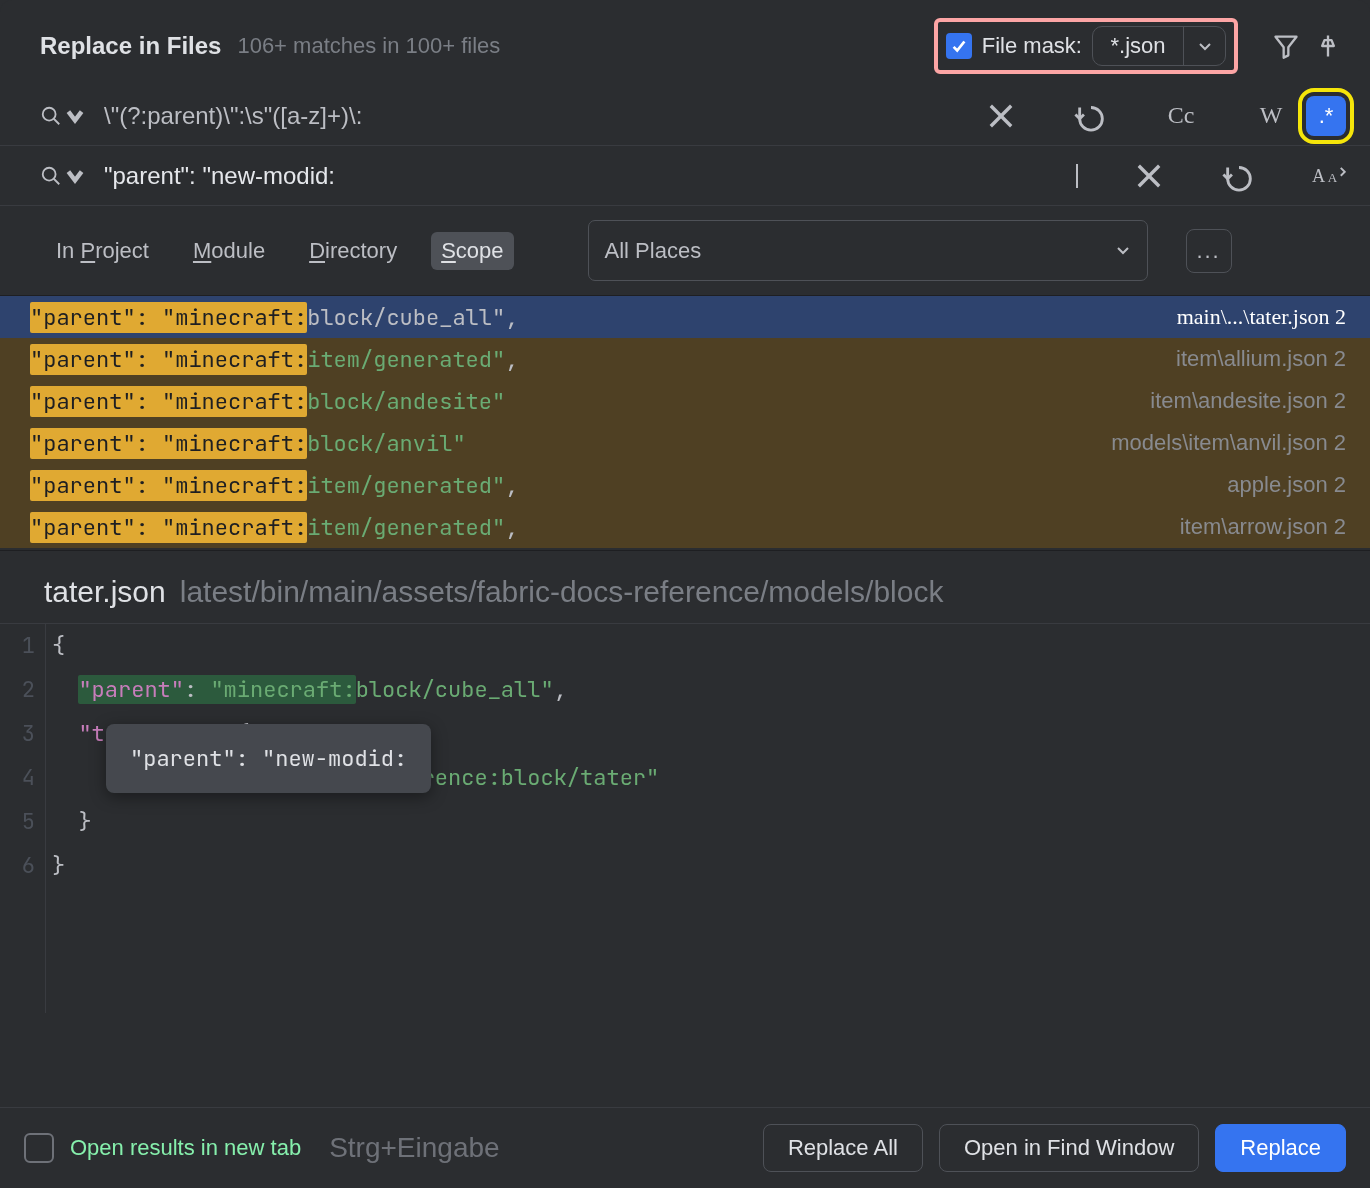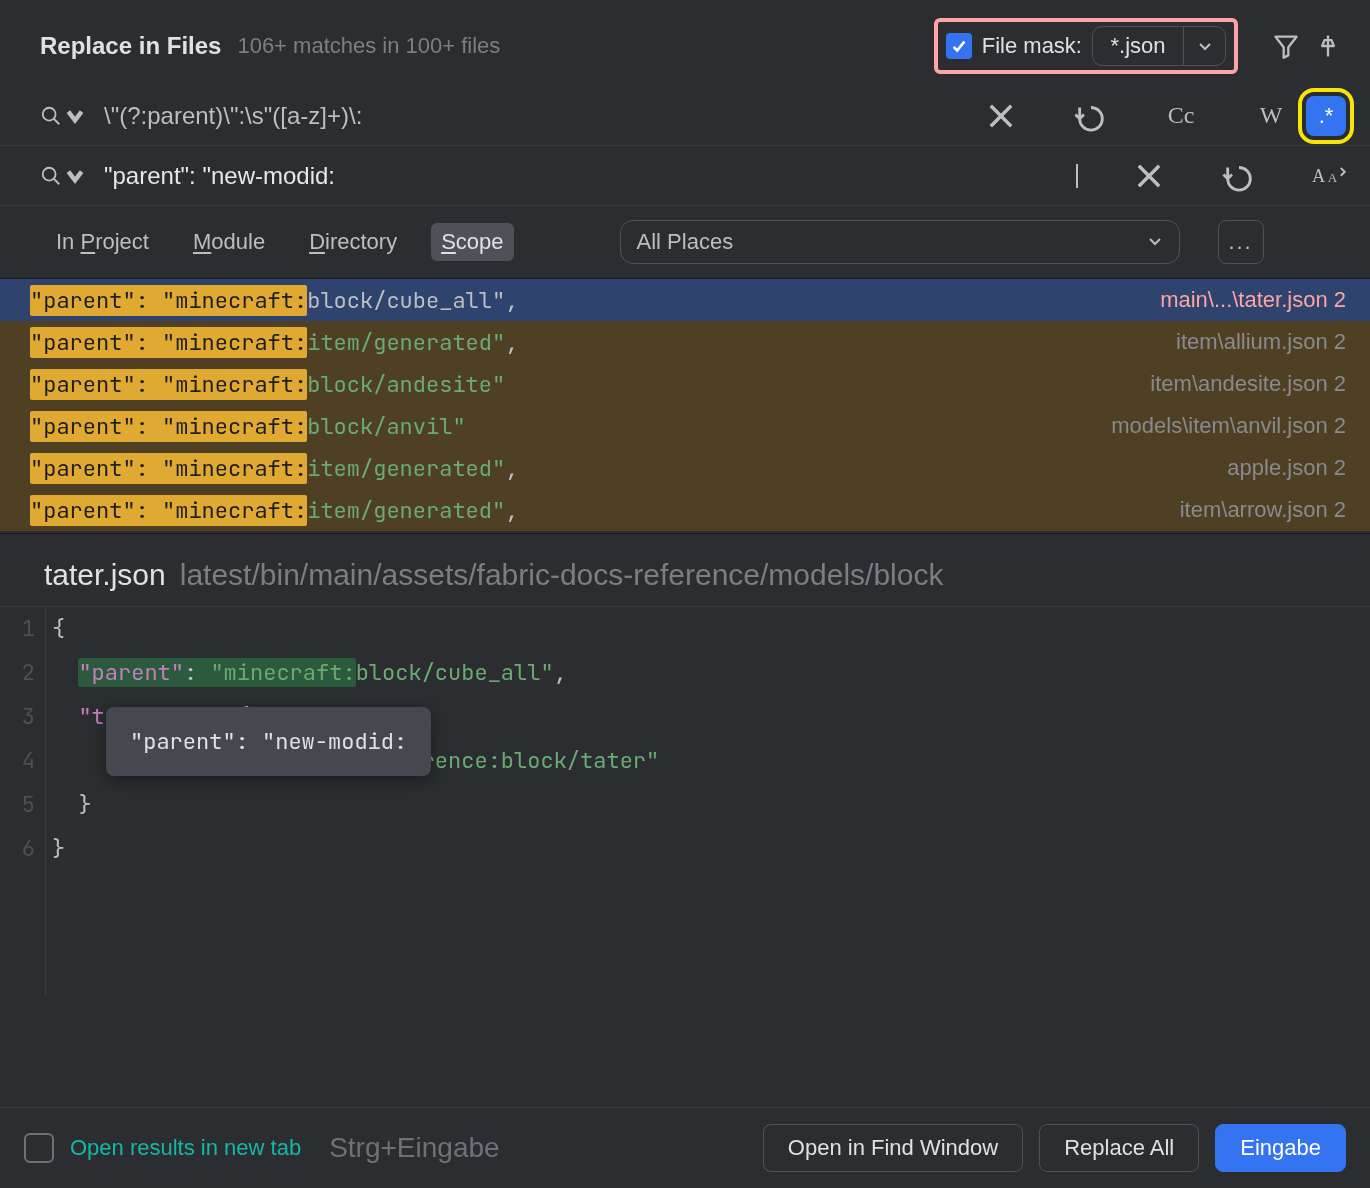--- a/index.html
+++ b/index.html
@@ -31,36 +31,36 @@
   .regex-btn { width: 40px; height: 40px; background: #3574f0; border-radius: 8px; display: flex; align-items: center; justify-content: center; color: #fff; font-size: 22px; outline: 4px solid #f5e50a; outline-offset: 4px; }
   .caret { color: #e5e7eb; position: relative; }
   .caret::after { content: ''; position: absolute; right: -2px; top: 2px; width: 2px; height: 24px; background: #bcbec4; }
   
   
   .scope-row { display: flex; align-items: center; padding: 14px 24px 14px 46px; gap: 26px; border-bottom: 1px solid #1e1f22; }
   .scope-tabs { display: flex; gap: 24px; align-items: center; }
   .scope-tab { color: #bcbec4; font-size: 22px; cursor: pointer; padding: 6px 10px; border-radius: 6px; }
   .scope-tab u { text-decoration: underline; text-underline-offset: 3px; }
   .scope-tab.active { background: #4e5157; color: #dfe1e5; }
-  .places-select { flex: 1; margin-left: 80px; display: flex; align-items: center; justify-content: space-between; background: #2b2d30; border: 1px solid #4e5157; border-radius: 13px; height: 44px; padding: 0 16px; max-width: 560px; }
+  .places-select { flex: 1; margin-left: 48px; display: flex; align-items: center; justify-content: space-between; background: #2b2d30; border: 1px solid #4e5157; border-radius: 7px; height: 61px; padding: 0 16px; max-width: 560px; }
   .places-select span { color: #bcbec4; font-size: 22px; }
   .more-btn { width: 46px; height: 44px; border: 1px solid #4e5157; border-radius: 8px; display: flex; align-items: center; justify-content: center; margin-left: 12px; font-size: 22px; color: #bcbec4; letter-spacing: 2px; }
   
   
   .results { height: 254px; overflow: hidden; }
   .result-row { display: flex; align-items: center; height: 42px; padding: 0 24px 0 30px; font-family: "JetBrains Mono", Consolas, monospace; font-size: 22px; }
   .result-row.selected { background: #2e436e; }
   .result-row:not(.selected) { background: #4f4023; }
   .result-row .match-left { display: flex; align-items: baseline; }
   .hl { background: #e0a932; color: #1e1f22; border-radius: 2px; padding: 1px 0; }
   .match-rest { color: #6aab73; }
   .match-rest.sel { color: #bcbec4; }
   .match-comma { color: #bcbec4; }
   .result-file { margin-left: auto; color: #888a8f; font-size: 22px; font-family: -apple-system, sans-serif; }
-  .result-row.selected .result-file { color: #fca5a5; }
+  .result-row.selected .result-file { color: #ffffff; font-family: Liberation Serif, serif; }
   
   
   .preview-hdr { display: flex; gap: 14px; align-items: baseline; padding: 24px 40px 14px 44px; font-size: 30px; border-top: 1px solid #1e1f22; }
   .prev-file { color: #dfe1e5; }
   .prev-path { color: #7a7e85; }
   
   
   .code { display: flex; font-family: "JetBrains Mono", Consolas, monospace; font-size: 22px; height: 390px; border-top: 1px solid #393b40; position: relative; }
   .gutter { width: 46px; text-align: right; padding-right: 10px; color: #4b5059; border-right: 1px solid #393b40; background: #2b2d30; }
   .gutter div { height: 44px; line-height: 44px; }
@@ -71,21 +71,21 @@
   .tok-str { color: #6aab73; }
   .tok-punct { color: #bcbec4; }
   .match-bg { background: #2c5a3d; border-radius: 2px; }
   
   
   .tooltip { position: absolute; left: 60px; top: 100px; background: #45484e; color: #dfe1e5; padding: 20px 24px; border-radius: 8px; font-size: 22px; box-shadow: 0 4px 16px rgba(0,0,0,0.4); }
   
   
   .footer { margin-top: auto; display: flex; align-items: center; padding: 16px 24px; gap: 16px; border-top: 1px solid #393b40; background: #2b2d30; }
   .chk-empty { width: 30px; height: 30px; border: 2px solid #6e7178; border-radius: 6px; }
-  .open-label { color: #14b8a6; font-size: 22px; }
+  .open-label { color: #86efac; font-size: 22px; }
   .hint { color: #6e7178; font-size: 28px; margin-left: 12px; }
   .spacer { flex: 1; }
   .btn { height: 48px; padding: 0 24px; border-radius: 8px; font-size: 22px; display: flex; align-items: center; cursor: pointer; border: 1px solid #4e5157; background: #2b2d30; color: #dfe1e5; }
   .btn.primary { background: #3574f0; border-color: #3574f0; color: #fff; }
   
   svg { stroke: #bcbec4; stroke-width: 2; fill: none; }
   .chev svg { width: 16px; height: 16px; }
 </style>
 </head>
 <body>
@@ -279,17 +279,17 @@
       <div class="code-line"><span class="tok-brace">}</span></div>
       <div class="tooltip">"parent": "new-modid:</div>
     </div>
   </div>
 
   <div class="footer">
     <div class="chk-empty"></div>
     <div class="open-label">Open results in new tab</div>
     <div class="hint">Strg+Eingabe</div>
     <div class="spacer"></div>
+    <div class="btn">Replace All</div>
     <div class="btn">Open in Find Window</div>
-    <div class="btn">Replace All</div>
-    <div class="btn primary">Eingabe</div>
+    <div class="btn primary">Replace</div>
   </div>
 </div>
 
 </body></html>

